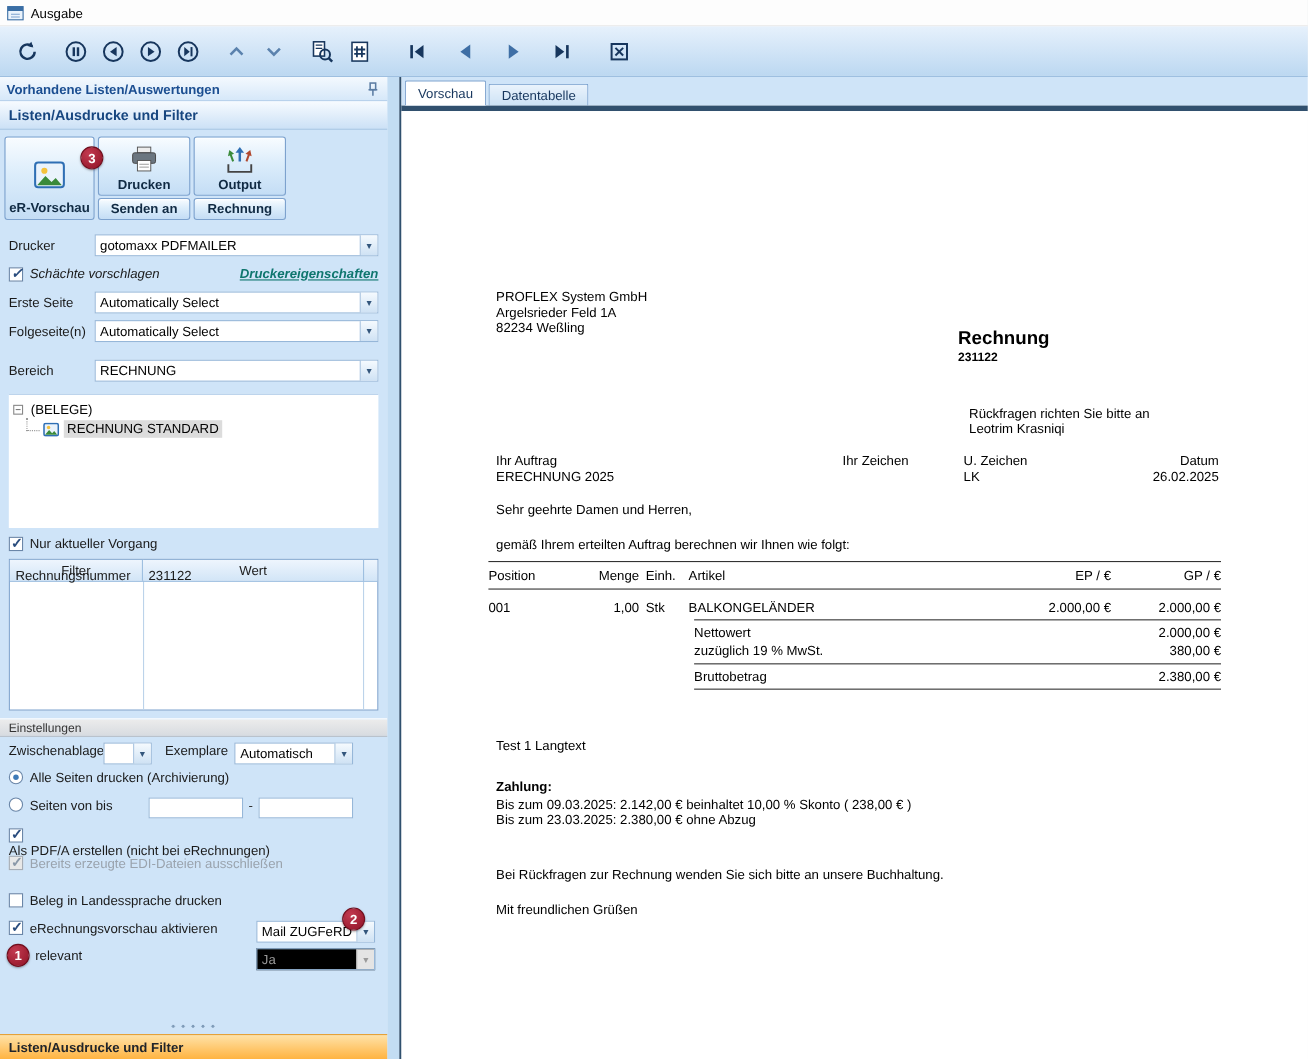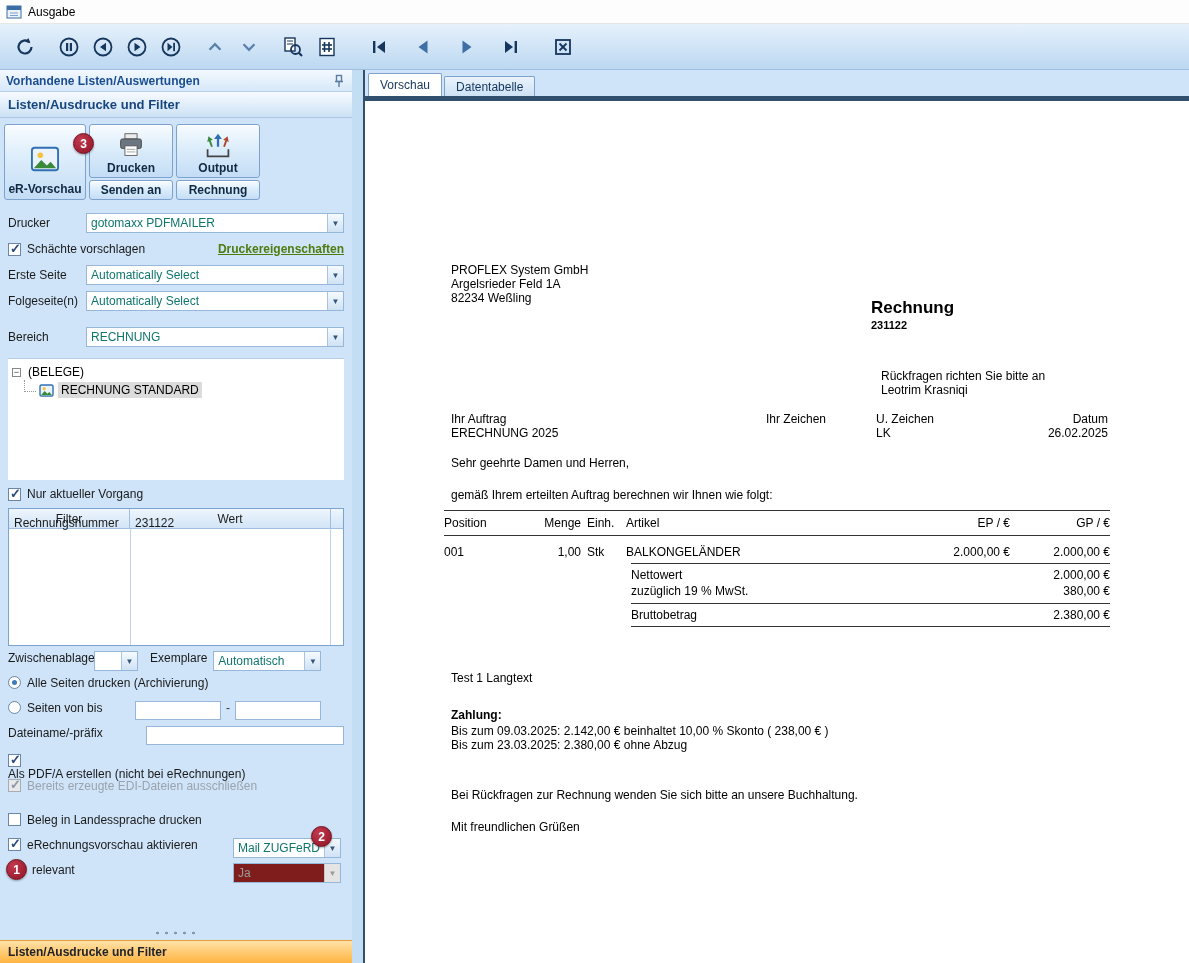--- a/index.html
+++ b/index.html
@@ -50,28 +50,28 @@
            background:radial-gradient(circle at 35% 30%, #c23a50, #8f1225); border:1px solid #6f0e1d;
            color:#fff; font-weight:bold; font-size:12px; display:flex; align-items:center; justify-content:center;
            z-index:6; box-shadow:0 1px 2px rgba(0,0,0,.35); }
 
   
   .formarea { padding:10px 8px 0 8px; display:flex; flex-direction:column; flex:1; min-height:0; }
   .frow { display:flex; align-items:center; height:22px; margin-bottom:4px; }
   .flabel { width:78px; flex:none; color:#1a1a1a; }
   .grow { flex:1; }
   .combo { background:#fff; border:1px solid #96b7d9; height:20px; display:flex; align-items:stretch; overflow:visible; }
-  .combo-val { flex:1; padding:2px 4px 0 4px; font-size:12px; color:#0f766e; white-space:nowrap; overflow:hidden; }
+  .combo-val { flex:1; padding:2px 4px 0 4px; font-size:12px; color:#000000; white-space:nowrap; overflow:hidden; }
   .combo-btn { width:16px; flex:none; background:linear-gradient(#f5fafe,#cfe2f4); border-left:1px solid #a8c4e0;
                display:flex; align-items:center; justify-content:center; font-size:8px; color:#33567c; }
-  .combo.disabled { background:#7f1d1d; }
+  .combo.disabled { background:#000000; }
   .combo.disabled .combo-val { color:#9a9a9a; }
   .combo.disabled .combo-btn { background:#e4e4e4; border-left-color:#c8c8c8; color:#9a9a9a; }
-  .link { color:#4d7c0f; text-decoration:underline; font-weight:bold; cursor:pointer; }
-  .between { justify-content:space-between; }
+  .link { color:#0f766e; text-decoration:underline; font-weight:bold; cursor:pointer; }
+  .between { justify-content:space-between;font-style:italic; }
 
   .cb { width:13px; height:13px; flex:none; background:#fff; border:1px solid #6a86a8; display:inline-block;
         position:relative; margin-right:6px; }
   .cb.checked::after { content:"✓"; position:absolute; top:-3px; left:1px; color:#2a4d7e; font-size:13px; font-weight:bold; }
   .cb.disabled { background:#e8e8e8; border-color:#a6adb6; }
   .cb.disabled::after { color:#8a98a8; }
   .rb { width:13px; height:13px; flex:none; border-radius:50%; background:#fff; border:1px solid #6a86a8;
         display:inline-block; position:relative; margin-right:6px; }
   .rb.selected::after { content:""; position:absolute; left:3px; top:3px; width:5px; height:5px; border-radius:50%;
         background:#3f7bb8; }
@@ -391,20 +391,23 @@
             <div class="fth c2">Wert</div>
             <div class="fth c3"></div>
           </div>
           <div class="ftrow">
             <div class="ftd c1">Rechnungsnummer</div>
             <div class="ftd c2">231122</div>
             <div class="ftd c3"></div>
           </div>
         </div>
 
+        <div class="settings-bar">
+          <span>Einstellungen</span>
+        </div>
 
         <div class="srow">
           <span style="width:86px;">Zwischenablage</span>
           <div class="combo" style="width:44px;">
             <span class="combo-val"></span>
             <span class="combo-btn">▼</span>
           </div>
           <span style="margin-left:12px; margin-right:6px;">Exemplare</span>
           <div class="combo" style="width:108px;">
             <span class="combo-val">Automatisch</span>
@@ -418,24 +421,20 @@
         </div>
 
         <div class="srow">
           <span class="rb"></span>
           <span class="chklbl" style="width:96px;">Seiten von bis</span>
           <input class="ti" style="width: 86px; margin-left: 12px;">
           <span class="dash">-</span>
           <input class="ti" style="width: 86px;">
         </div>
 
-        <div class="srow">
-          <span style="width:138px;">Dateiname/-präfix</span>
-          <input class="ti grow" style="">
-        </div>
 
         <div class="srow" style="margin-top:8px;flex-direction:column;">
           <span class="cb checked"></span>
           <span class="chklbl">Als PDF/A erstellen (nicht bei eRechnungen)</span>
         </div>
 
         <div class="srow">
           <span class="cb checked disabled"></span>
           <span class="dis-lbl">Bereits erzeugte EDI-Dateien ausschließen</span>
         </div>

